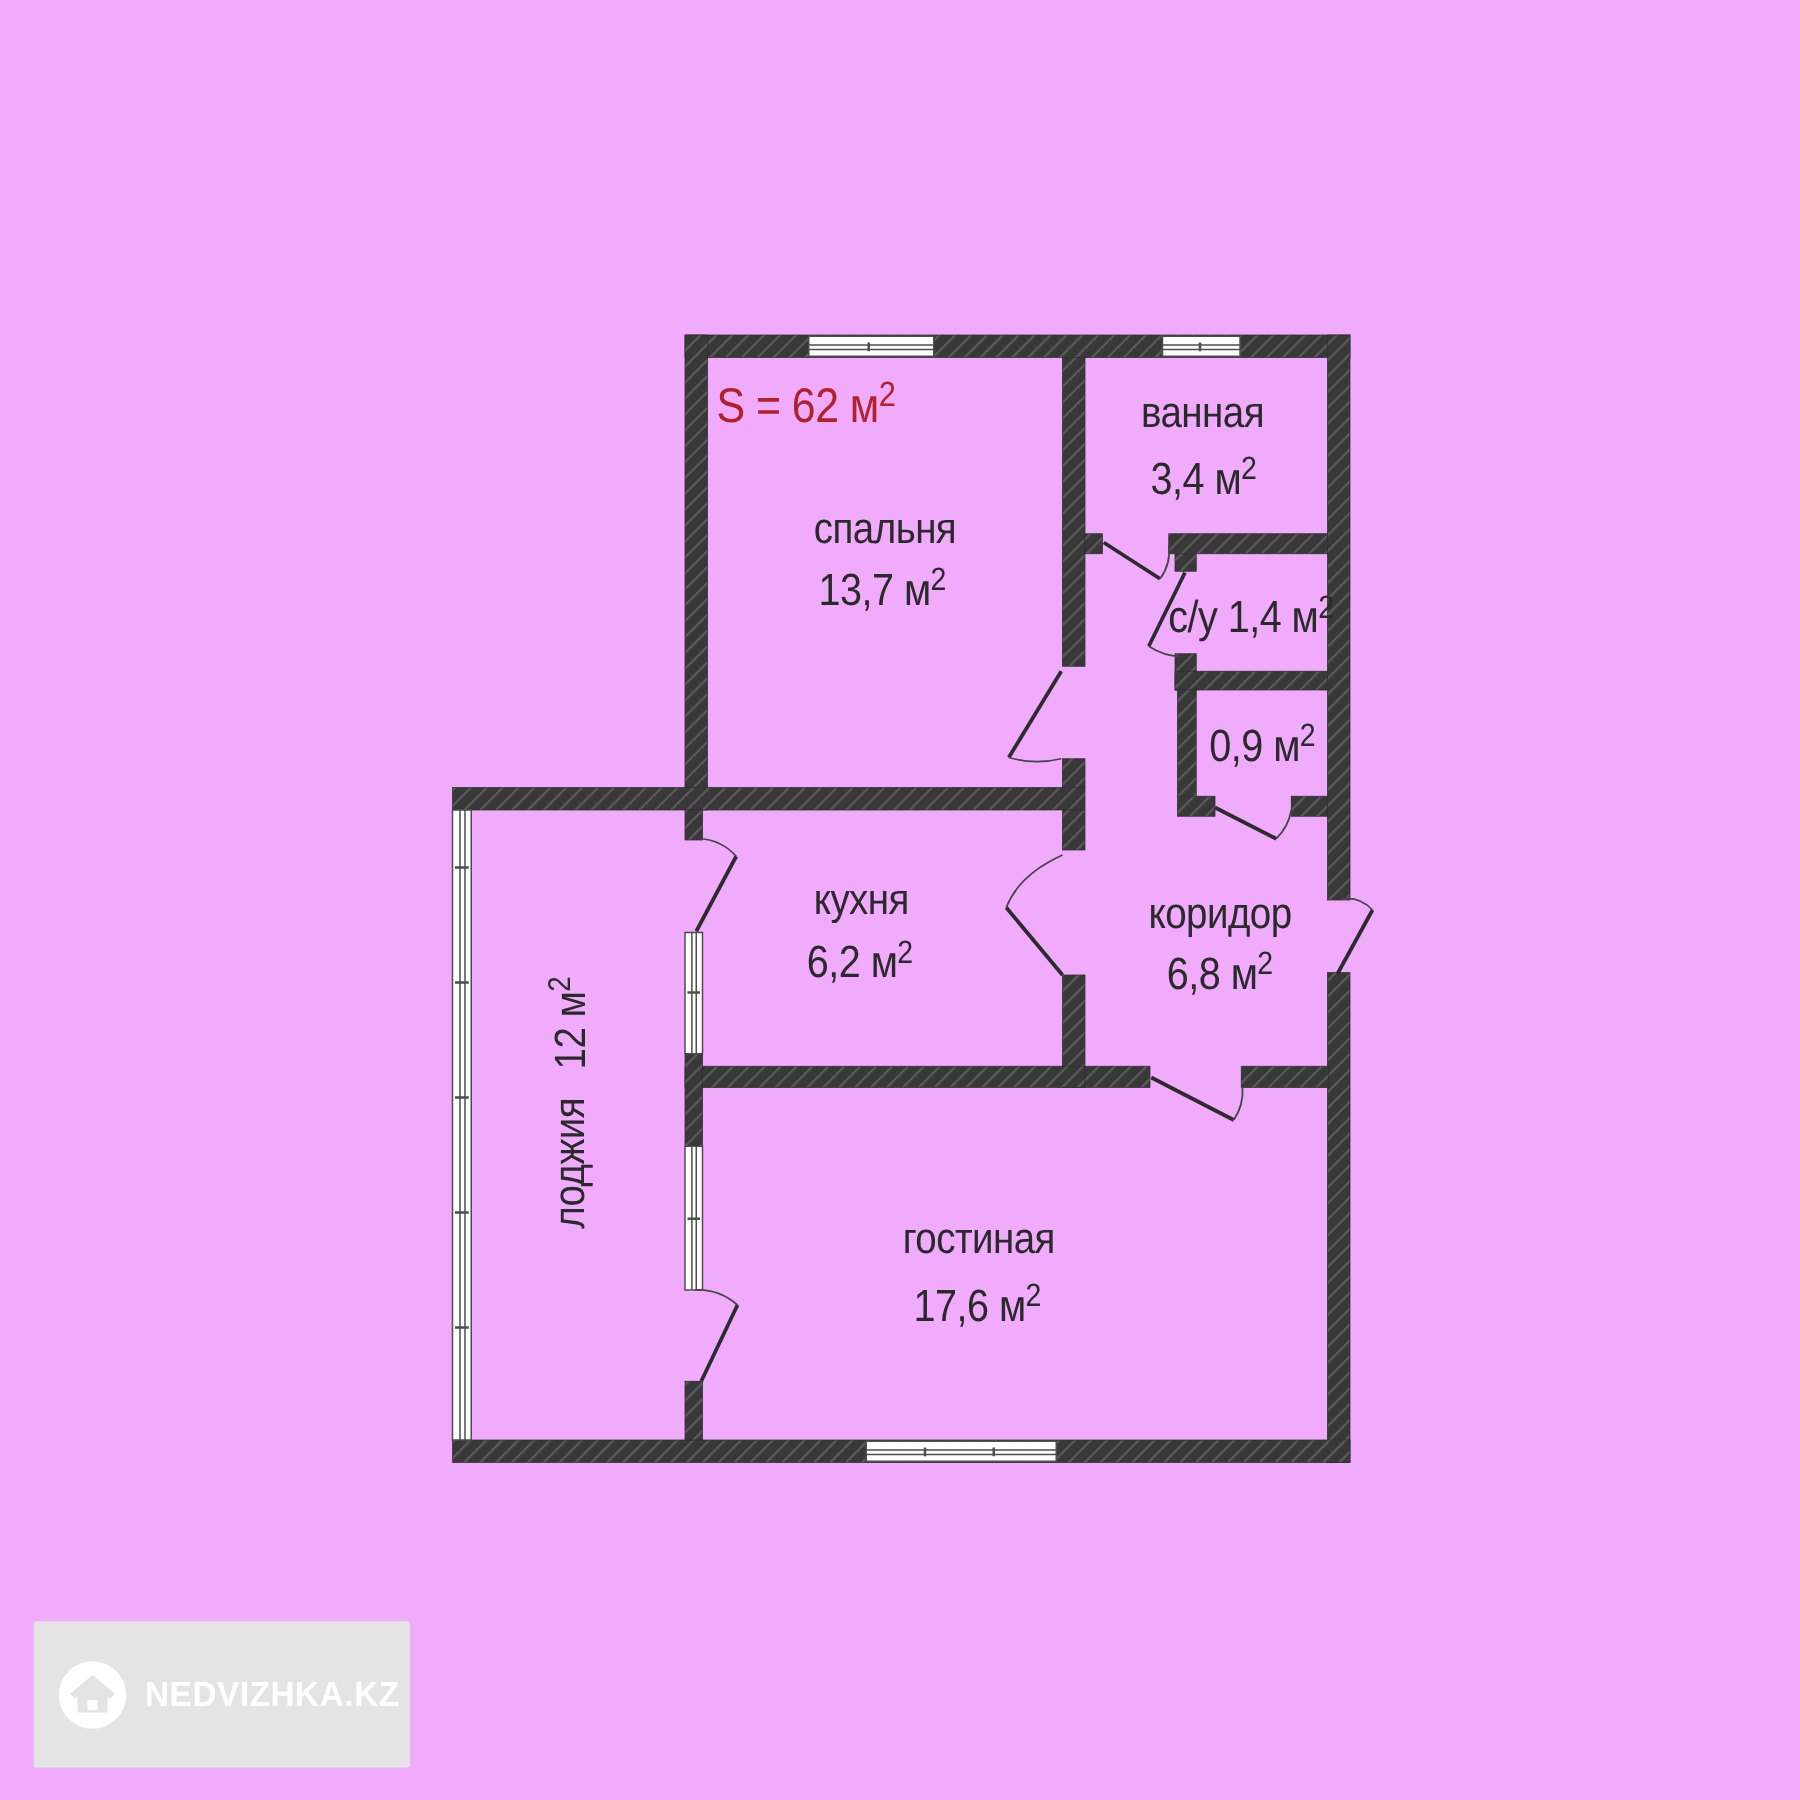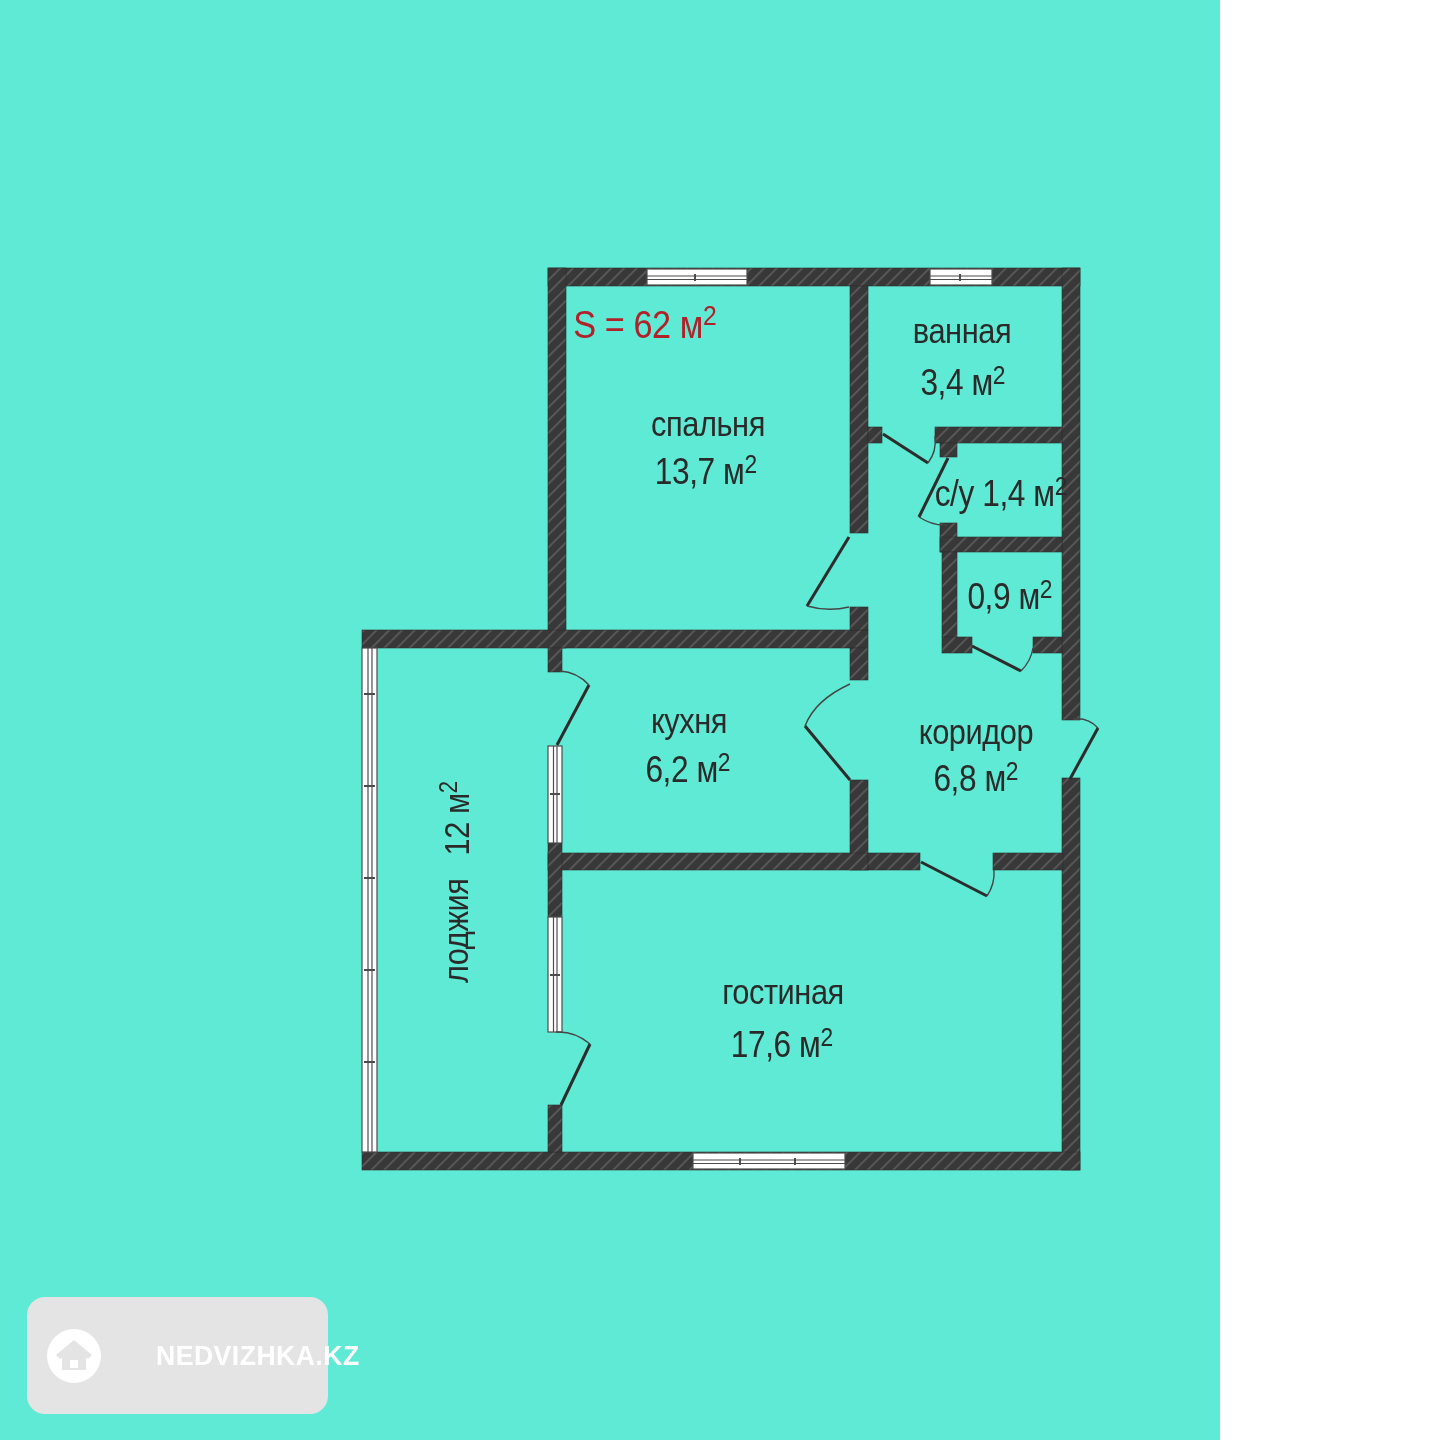--- a/index.html
+++ b/index.html
@@ -1,37 +1,37 @@
 <!DOCTYPE html>
 <html><head>
 <meta charset="utf-8">
 <style>
   html,body{margin:0;padding:0;background:#ffffff;}
   .stage{
-    position:relative;width:1220px;height:1440px;background:#5eead4;overflow:hidden;
+    position:relative;width:1440px;height:1440px;background:#f0abfc;overflow:hidden;
     font-family:"Liberation Sans",sans-serif;
   }
   .plan-svg{position:absolute;left:0;top:0;}
   .lbl{
     position:absolute;color:#2a2a2a;white-space:nowrap;
     transform:translate(-50%,-50%) scaleX(0.88);
     letter-spacing:-0.5px;line-height:1;
   }
   .lbl .sq{font-size:0.72em;vertical-align:0.45em;letter-spacing:0;}
   .name{font-size:35px;}
   .area{font-size:36px;}
   .total{color:#b0212a;font-size:39px;}
   .lbl-rot{
     transform:translate(-50%,-50%) rotate(-90deg) scaleX(0.88);
     display:flex;gap:26px;align-items:baseline;
   }
   .watermark{
     position:absolute;left:27px;top:1297px;width:301px;height:117px;
-    background:#e4e4e4;border-radius:18px;
-    display:flex;align-items:center;gap:40px;
+    background:#e4e4e4;border-radius:2px;
+    display:flex;align-items:center;
   }
   .wm-icon{margin-left:19px;flex:0 0 auto;display:block;}
   .wm-text{
     color:#ffffff;font-size:28px;font-weight:bold;letter-spacing:0.5px;
     margin-left:14px;transform:scaleX(0.95);transform-origin:left center;
   }
 </style>
 </head>
 <body>
 

